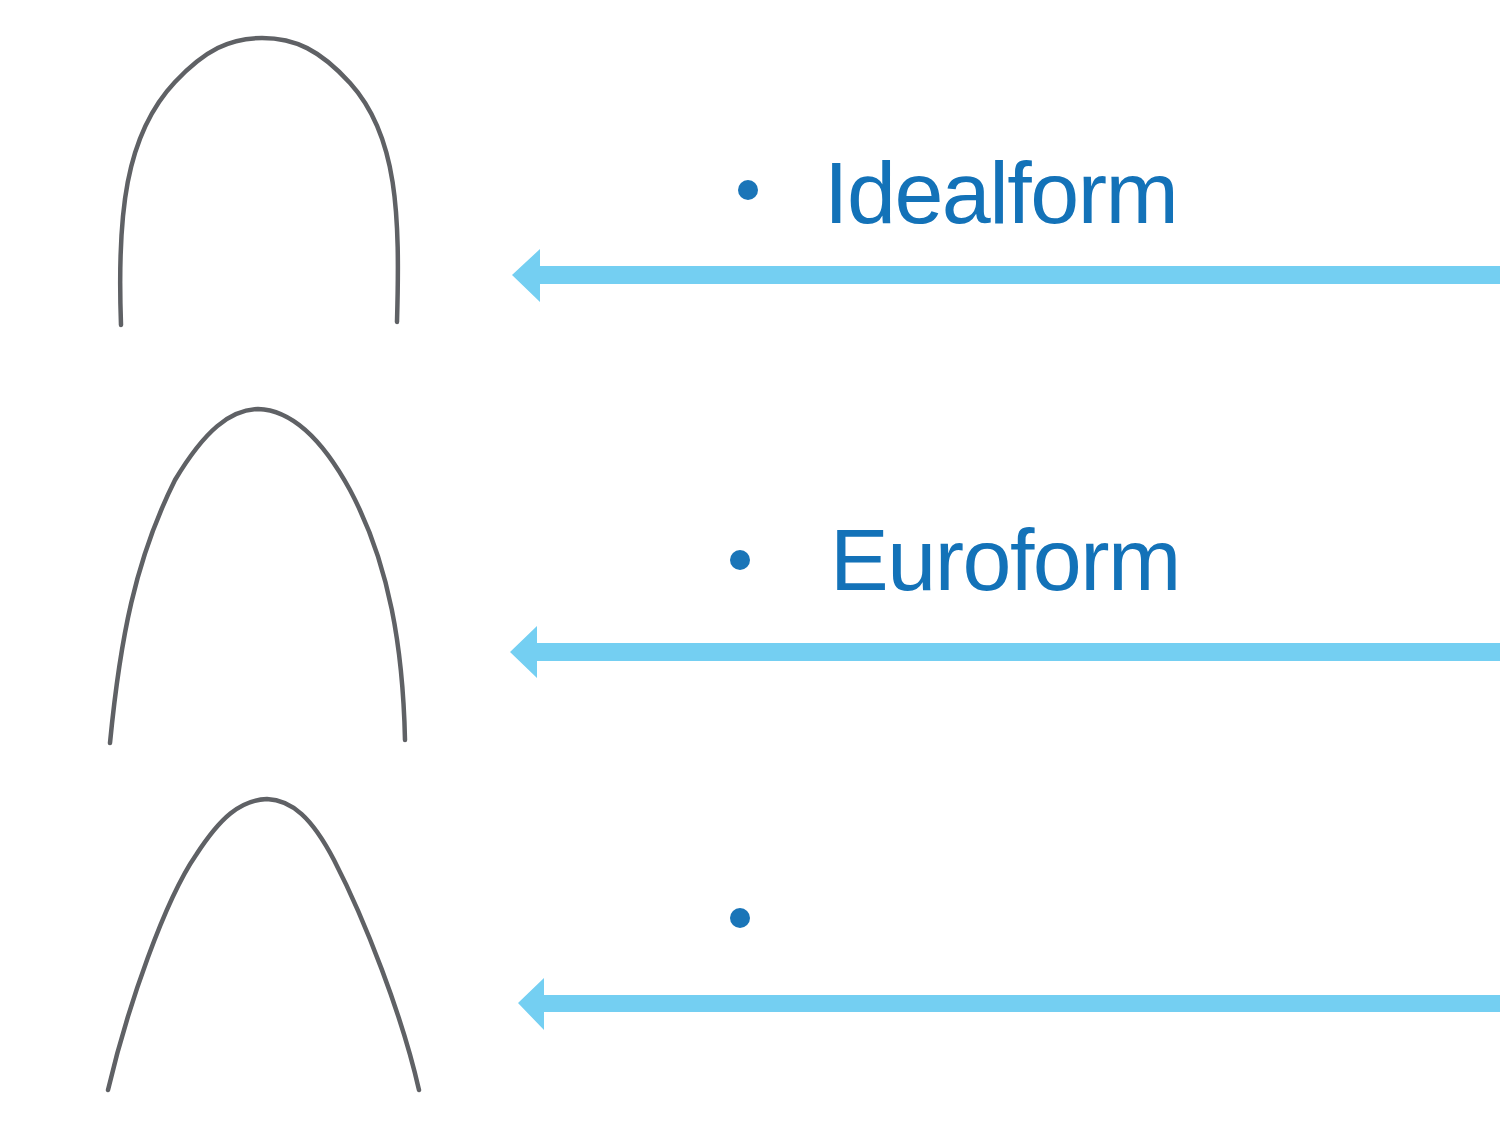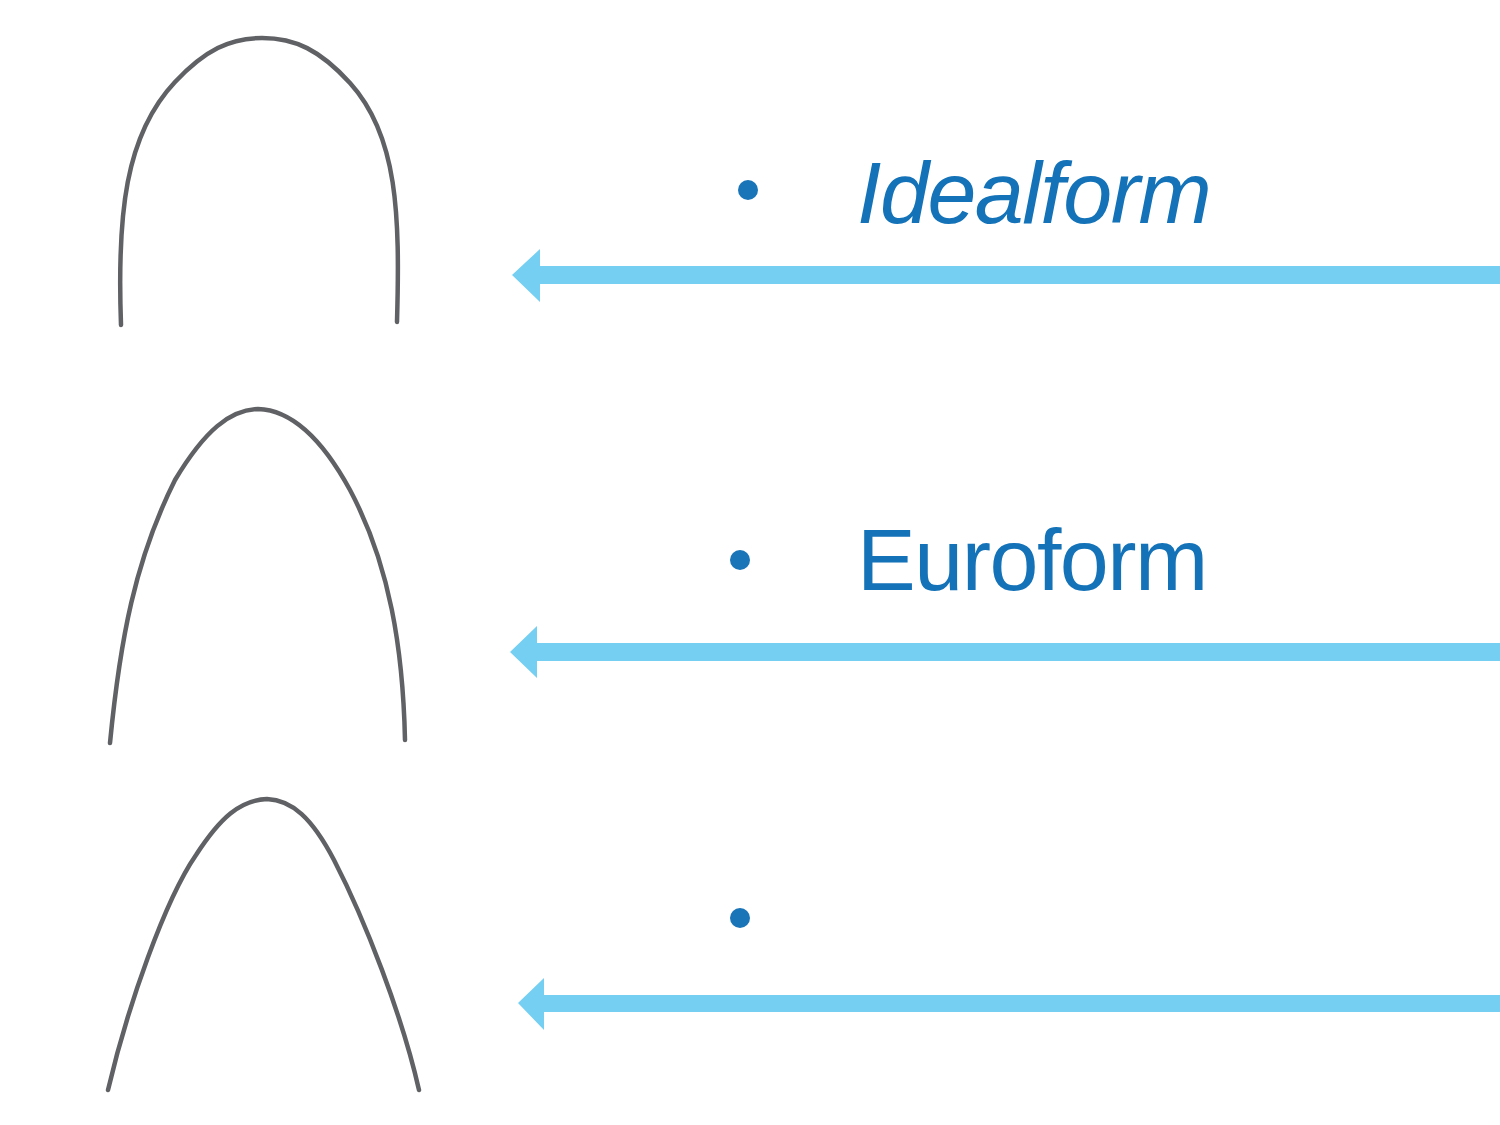--- a/index.html
+++ b/index.html
@@ -52,33 +52,33 @@
 <body>
 
 <div class="stage">
 
   <svg class="abs" style="left:100px; top:25px;" width="320" height="310" viewBox="0 0 320 310" aria-hidden="true">
     <path class="wire-path" d="M 21,300 C 17,190 25,110 75,57 C 105,25 130,13 162,13 C 195,13 220,25 250,58 C 298,111 300,190 297,297"></path>
   </svg>
 
   <div class="abs bullet" style="left:738px; top:180px;"></div>
 
-  <div class="abs label" style="left:857px; top:149px;font-style:italic;">Idealform</div>
+  <div class="abs label" style="left:824px; top:149px;">Idealform</div>
 
   <svg class="abs" style="left:505px; top:245px;" width="995" height="62" viewBox="0 0 995 62" aria-hidden="true">
     <polygon class="arrow-poly" points="7,30 35,4 35,21 995,21 995,39 35,39 35,57"></polygon>
   </svg>
 
   <svg class="abs" style="left:90px; top:395px;" width="330" height="360" viewBox="0 0 330 360" aria-hidden="true">
     <path class="wire-path" d="M 20,348 C 30,245 45,165 85,85 C 115,35 140,15 168,14 C 200,15 230,40 260,95 C 300,170 313,255 315,345"></path>
   </svg>
 
   <div class="abs bullet" style="left:730px; top:550px;"></div>
 
-  <div class="abs label" style="left:857px; top:516px;">Euroform</div>
+  <div class="abs label" style="left:830px; top:516px;">Euroform</div>
 
   <svg class="abs" style="left:505px; top:622px;" width="995" height="62" viewBox="0 0 995 62" aria-hidden="true">
     <polygon class="arrow-poly" points="5,30 32,4 32,21 995,21 995,39 32,39 32,56"></polygon>
   </svg>
 
   <svg class="abs" style="left:90px; top:785px;" width="350" height="320" viewBox="0 0 350 320" aria-hidden="true">
     <path class="wire-path" d="M 18,305 C 38,220 75,115 106,70 C 130,33 150,15 177,14 C 202,15 222,33 244,75 C 275,135 312,230 329,305"></path>
   </svg>
 
   <div class="abs bullet" style="left:730px; top:908px;"></div>

